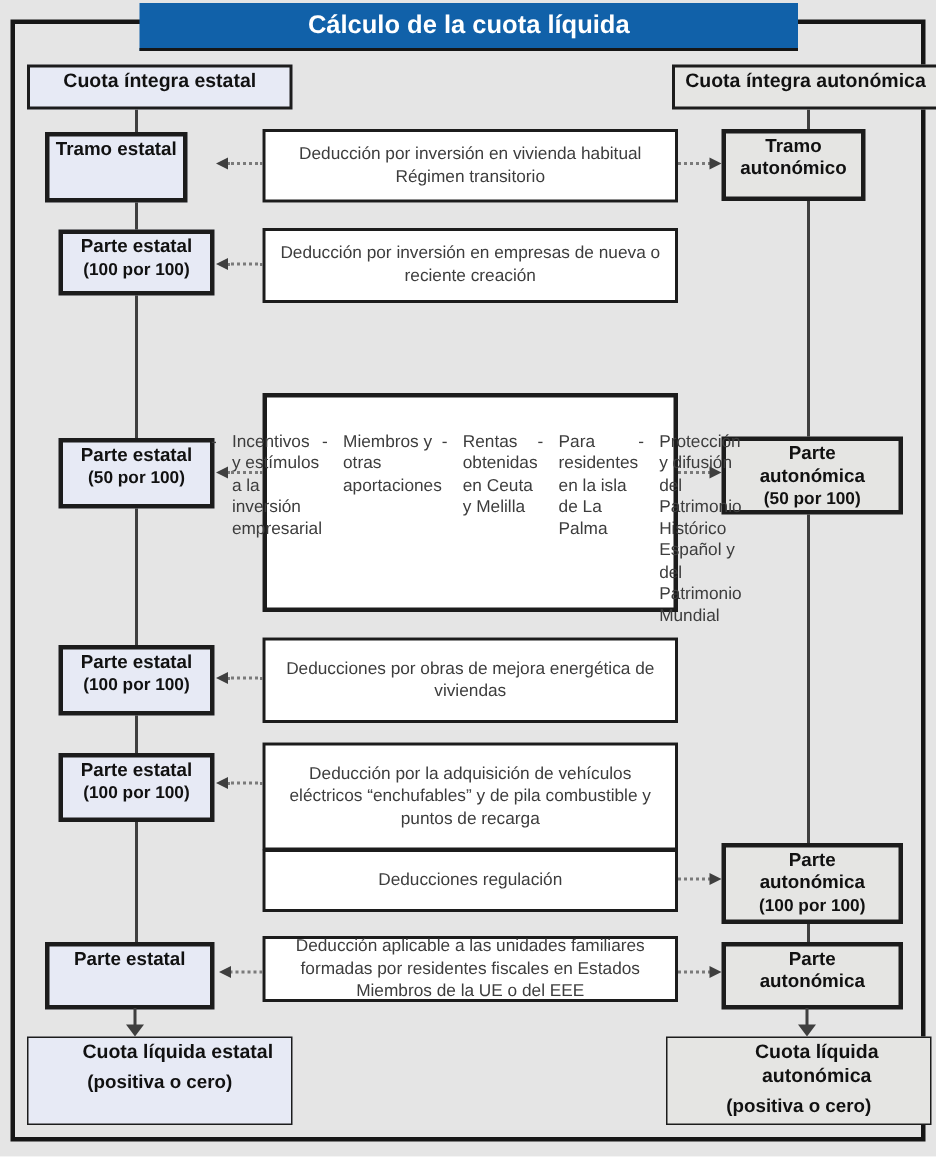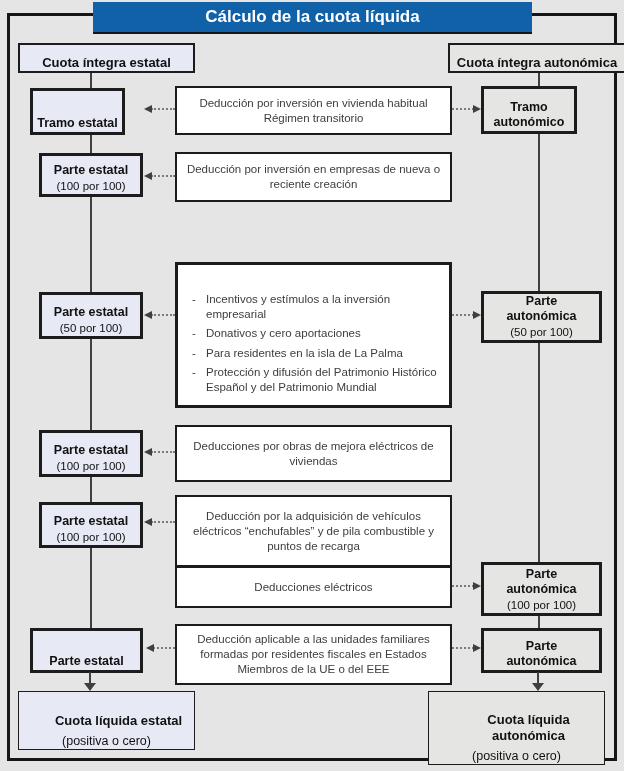--- a/index.html
+++ b/index.html
@@ -14,44 +14,44 @@
   .titlebar {
     position:absolute; left:93px; top:2px; width:439px; height:32px;
     background:var(--title-bg,#1161A9); border-bottom:2px solid var(--frame-border,#161616);
     color:var(--title-text,#fff); font-weight:bold; font-size:17px;
     display:flex; align-items:center; justify-content:center; z-index:4; box-sizing:border-box;
   }
   .vline { position:absolute; width:2px; background:var(--line-color,#3F3F3F); z-index:1; }
   .node {
     position:absolute; box-sizing:border-box; z-index:2;
     border:3px solid var(--box-border,#1C1C1C);
-    display:flex; flex-direction:column; align-items:center; justify-content:flex-end;
+    display:flex; flex-direction:column; align-items:center; justify-content:flex-start;
     text-align:center; padding:1px 2px;
   }
   .node .lbl { font-weight:bold; font-size:12.5px; line-height:15px; white-space:pre-line; }
-  .node .sub { font-size:11.5px; line-height:14px; margin-top:1px; }
+  .node .sub { font-size:11.5px; line-height:14px; margin-top:1px;font-weight:bold; }
   .state    { background:var(--state-fill,#E7EAF5); }
   .regional { background:var(--regional-fill,#E5E5E3); }
   .bw2 { border-width:2.5px; }
   .hairline { border-width:1.5px; }
   .hdr .lbl { font-size:13px; }
   .result .lbl { font-size:13px; line-height:16px;margin-left:24px; }
   .result .sub { font-size:12.5px; margin-top:5px; }
   .cbox {
     position:absolute; left:175px; width:277px; box-sizing:border-box; z-index:2;
     border:2px solid var(--box-border,#1C1C1C); background:#fff;
     display:flex; align-items:center; justify-content:center; text-align:center;
     font-size:11.5px; line-height:15px; color:var(--center-text,#3D3D3D);
     white-space:pre-line; padding:2px 8px;
   }
   .list {
     position:absolute; left:175px; width:277px; box-sizing:border-box; z-index:2;
     border:3px solid var(--box-border,#1C1C1C); background:#fff;
     padding:20px 6px 4px 14px; color:var(--center-text,#3D3D3D);
-    display:flex; flex-direction:column; justify-content:center;
+    display:flex; justify-content:center;
   }
   .bullet { display:flex; font-size:11.5px; line-height:14.5px; margin:2.5px 0; text-align:left; }
   .bullet::before { content:"-"; width:14px; flex:none; }
   .bullet .txt { white-space:pre-line; }
   .harrow { position:absolute; height:10px; z-index:3; }
   .harrow .dots { position:absolute; top:3px; height:0; border-top:2px dotted var(--dotted-color,#7A7A7A); }
   .harrow.to-left  .dots { left:7px; right:0; }
   .harrow.to-right .dots { left:0; right:7px; }
   .harrow .head { position:absolute; top:0; width:0; height:0;
     border-top:4.5px solid transparent; border-bottom:4.5px solid transparent; }
@@ -122,51 +122,54 @@
   </div>
   <div class="node regional" style="left:481px;top:562px;width:121px;height:54px">
     <span class="lbl">Parte
 autonómica</span>
     <span class="sub">(100 por 100)</span>
   </div>
   <div class="node regional" style="left:481px;top:628px;width:121px;height:45px">
     <span class="lbl">Parte
 autonómica</span>
   </div>
-  <div class="node regional hairline result" style="left:428px;top:691px;width:177px;height:74px">
+  <div class="node regional hairline result" style="left:444px;top:691px;width:177px;height:59px">
     <span class="lbl">Cuota líquida autonómica</span>
     <span class="sub">(positiva o cero)</span>
   </div>
 
   <div class="cbox" style="top:86px;height:49px">Deducción por inversión en vivienda habitual
 Régimen transitorio</div>
   <div class="cbox" style="top:152px;height:50px">Deducción por inversión en empresas de nueva o
 reciente creación</div>
   <div class="list" style="top:262px;height:146px">
     <div class="bullet">
         <span class="txt">Incentivos y estímulos a la inversión empresarial</span>
       </div>
     <div class="bullet">
-        <span class="txt">Donativos y cero aportaciones</span>
+        <span class="txt">Miembros y otras aportaciones</span>
+      </div>
+    <div class="bullet">
+        <span class="txt">Rentas obtenidas en Ceuta y Melilla</span>
       </div>
     <div class="bullet">
         <span class="txt">Para residentes en la isla de La Palma</span>
       </div>
     <div class="bullet">
         <span class="txt">Protección y difusión del Patrimonio Histórico
 Español y del Patrimonio Mundial</span>
       </div>
   </div>
-  <div class="cbox" style="top:425px;height:57px">Deducciones por obras de mejora eléctricos de
+  <div class="cbox" style="top:425px;height:57px">Deducciones por obras de mejora energética de
 viviendas</div>
   <div class="cbox" style="top:495px;height:72px">Deducción por la adquisición de vehículos
 eléctricos “enchufables” y de pila combustible y
 puntos de recarga</div>
-  <div class="cbox" style="top:566px;height:42px">Deducciones eléctricos</div>
-  <div class="cbox" style="top:624px;height:61px">Deducción aplicable a las unidades familiares
+  <div class="cbox" style="top:566px;height:42px">Deducciones regulación</div>
+  <div class="cbox" style="top:624px;height:44px">Deducción aplicable a las unidades familiares
 formadas por residentes fiscales en Estados
 Miembros de la UE o del EEE</div>
 
   <div class="harrow to-left" style="left:144px;top:105px;width:31px">
       <span class="dots"></span>
       <span class="head"></span>
     </div>
   <div class="harrow to-right" style="left:452px;top:105px;width:29px">
       <span class="dots"></span>
       <span class="head"></span>

